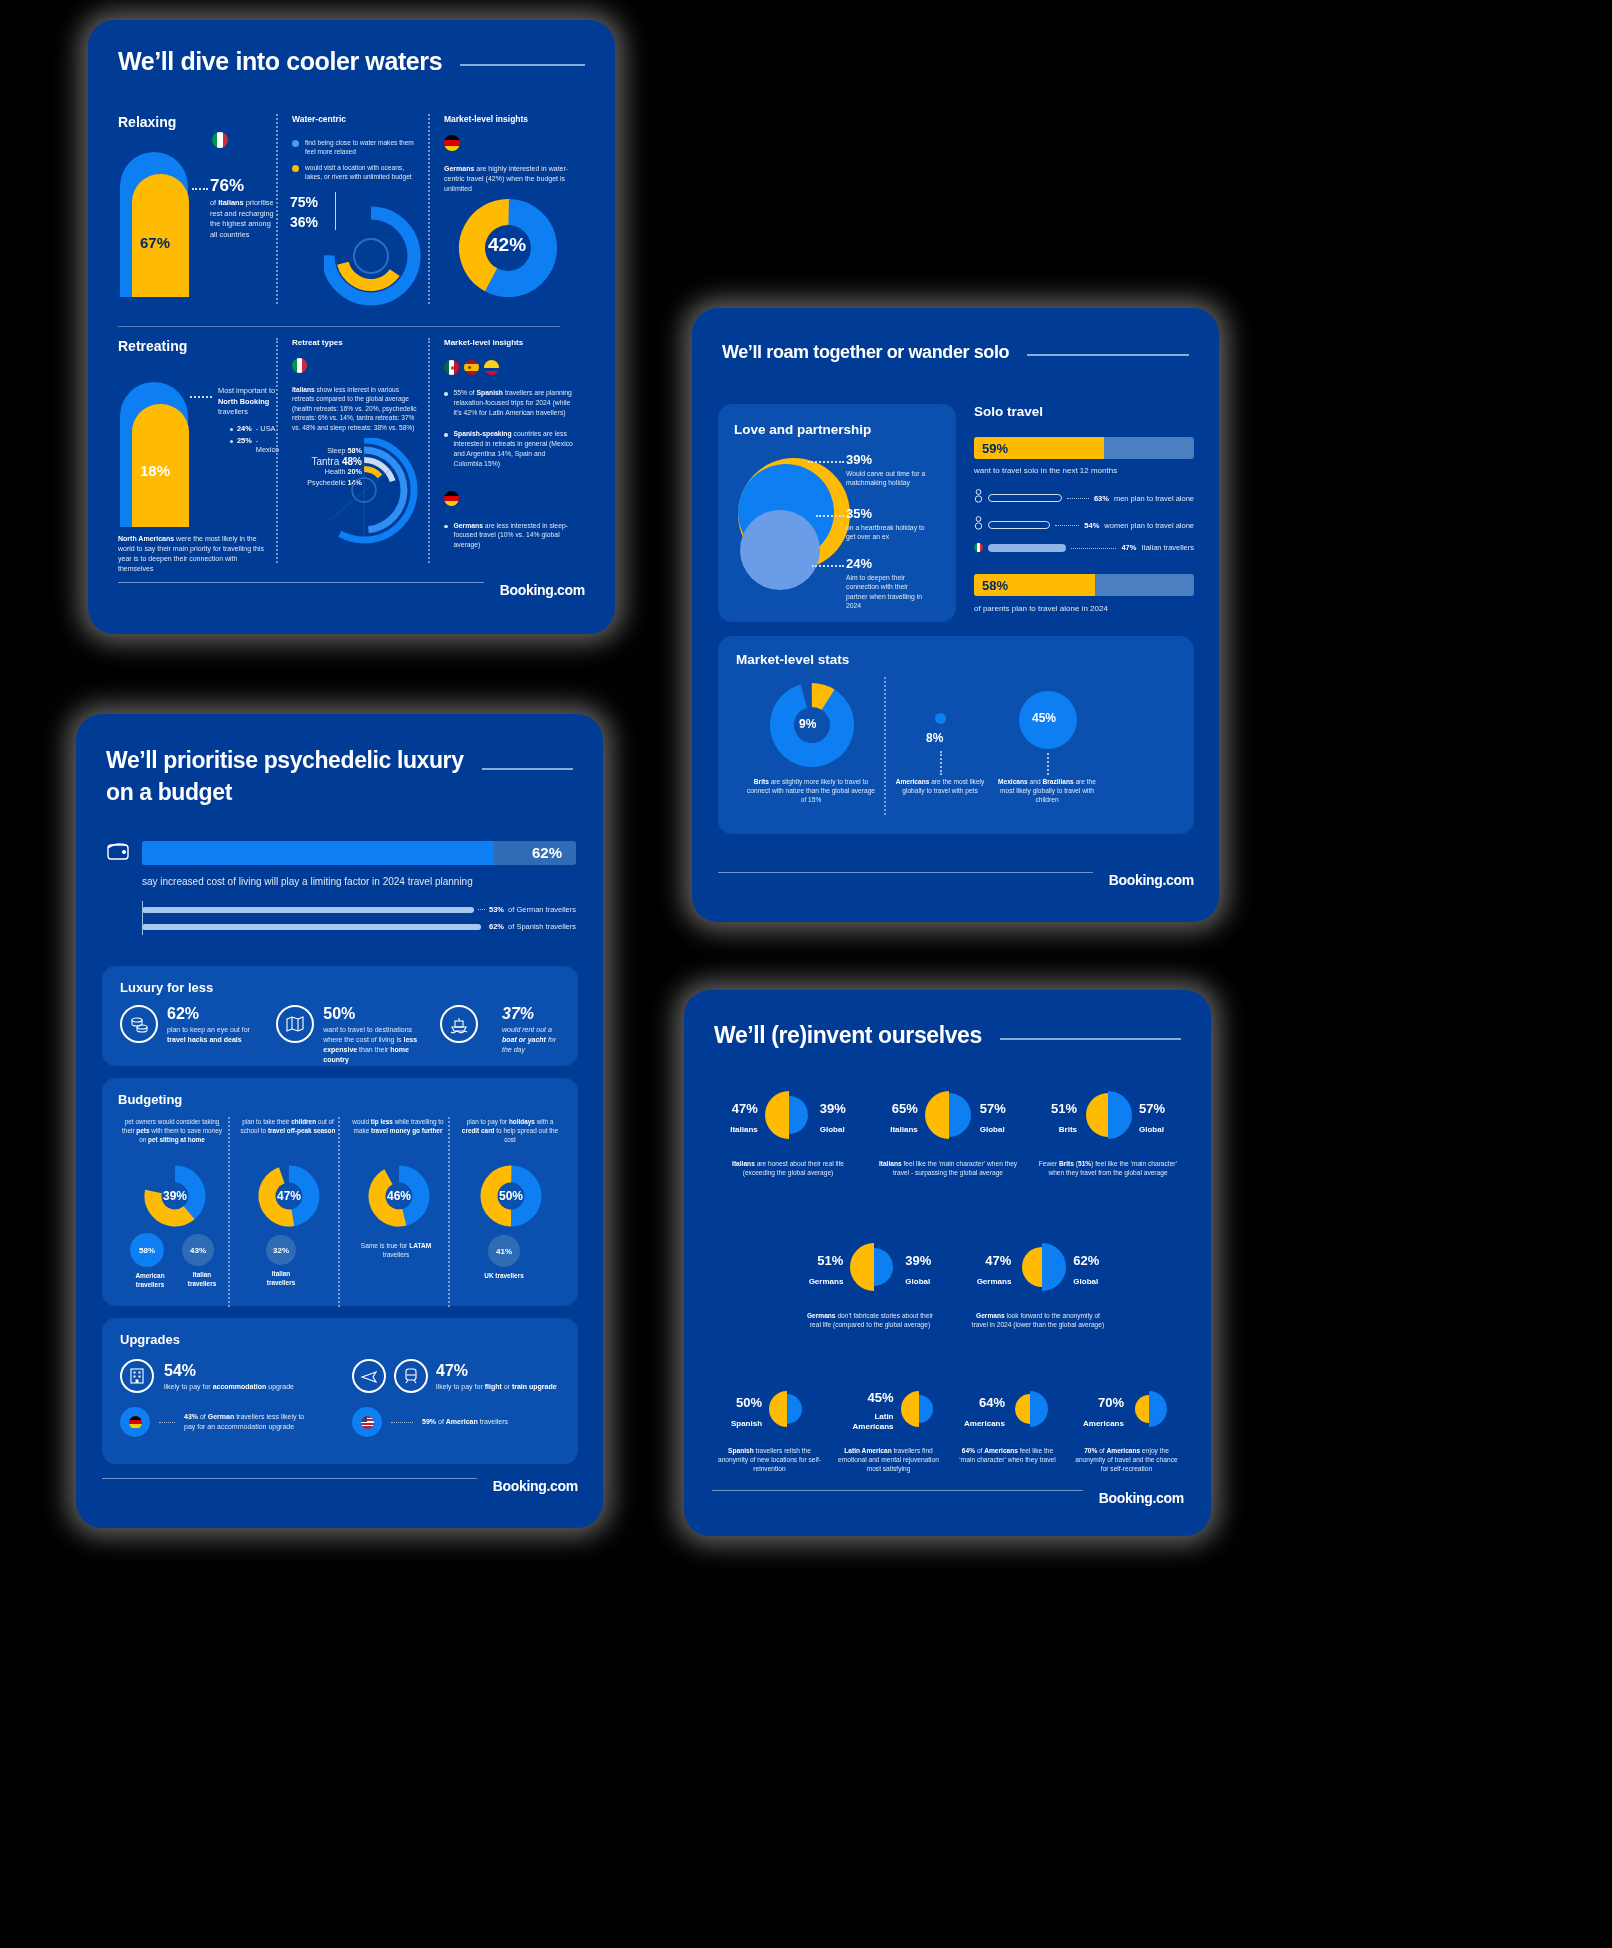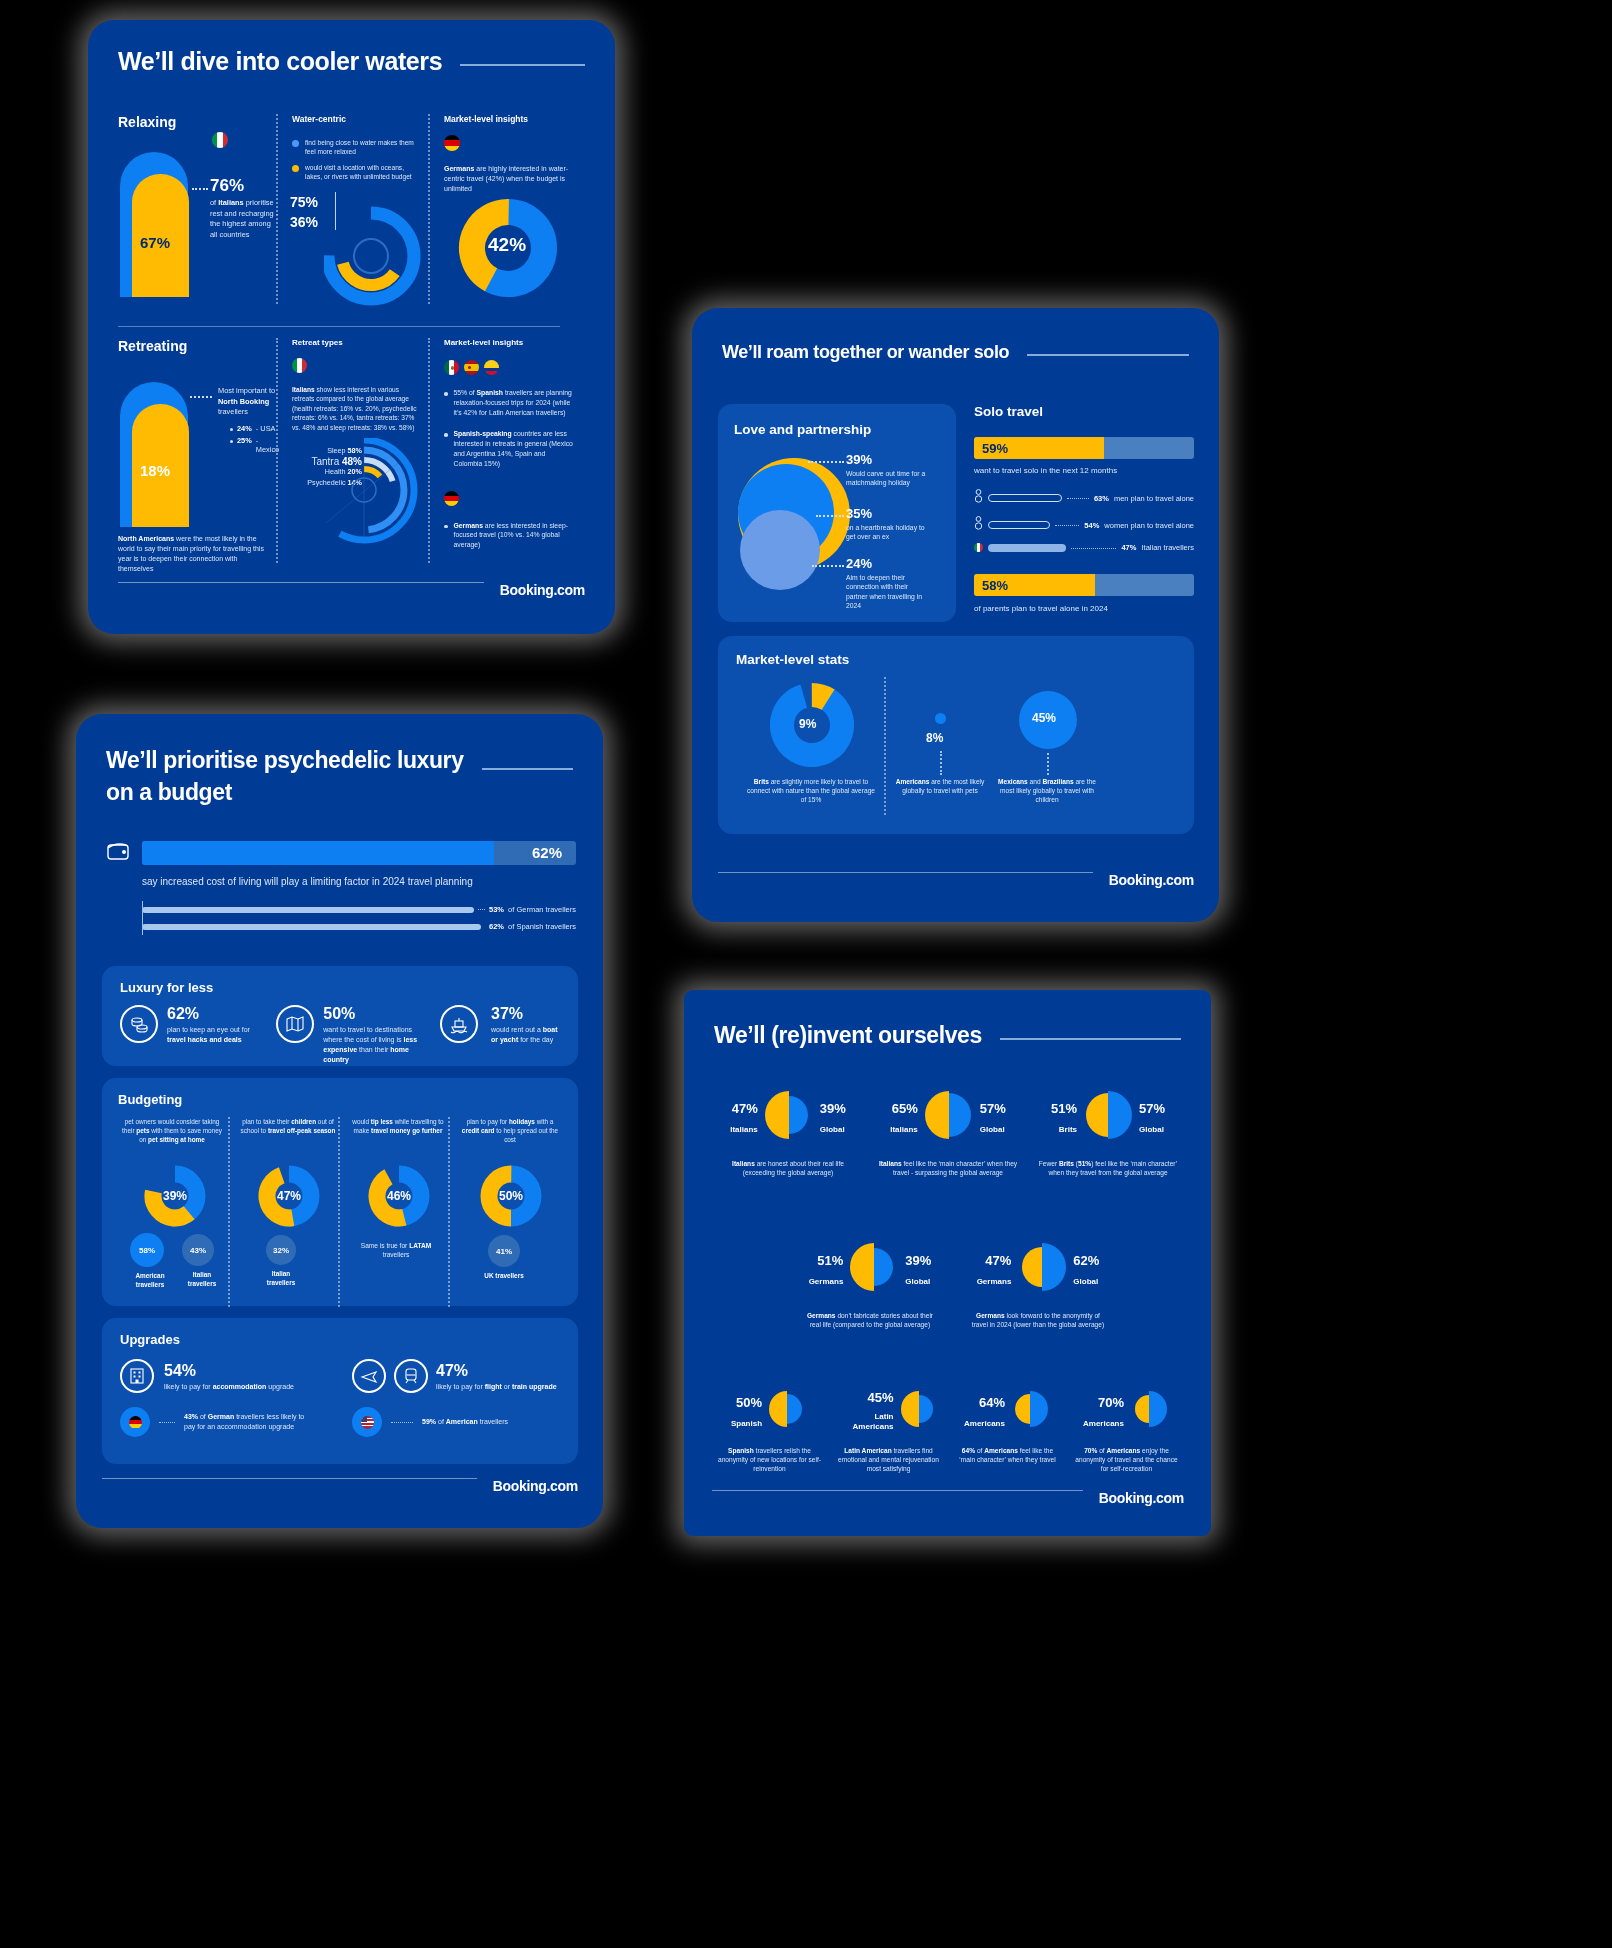--- a/index.html
+++ b/index.html
@@ -438,21 +438,21 @@
           <svg width="20" height="20" viewBox="0 0 20 20">
             <path d="M2 5l5-2 6 2 5-2v12l-5 2-6-2-5 2z" fill="none" stroke="#fff" stroke-width="1.1"></path>
             <path d="M7 3v12M13 5v12" fill="none" stroke="#fff" stroke-width="1.1"></path>
           </svg>
         </span>
         <span>
           <span class="pct-big" style="font-size:16px; display:block;">50%</span>
           <span class="small" style="font-size:7px; line-height:10px; display:block; margin-top:2px;">want to travel to destinations where the cost of living is <b>less expensive</b> than their <b>home country</b></span>
         </span>
       </div>
-      <div style="display:flex; gap:13px; width:130px;">
+      <div style="display:flex; gap:24px; width:130px;font-style:italic;">
         <span class="ico-circle" style="width:38px;height:38px;flex:none;">
           <svg width="20" height="20" viewBox="0 0 20 20">
             <path d="M3 13h14l-2 4H5z" fill="none" stroke="#fff" stroke-width="1.1"></path>
             <rect x="6" y="7" width="8" height="6" fill="none" stroke="#fff" stroke-width="1.1"></rect>
             <path d="M10 4v3M2 18q2 1.5 4 0t4 0 4 0 4 0" fill="none" stroke="#fff" stroke-width="1.1"></path>
           </svg>
         </span>
         <span>
           <span class="pct-big" style="font-size:16px; display:block;">37%</span>
           <span class="small" style="font-size:7px; line-height:10px; display:block; margin-top:2px;">would rent out a <b>boat or yacht</b> for the day</span>
@@ -612,21 +612,21 @@
       </div>
     </div>
   </div>
 
   <div class="foot-row" style="position:absolute; left:26px; bottom:34px; width:476px;">
     <div class="foot-rule"></div>
     <div class="brand" style="font-size:14px;">Booking.com</div>
   </div>
 </div>
 
-<div class="card" style="left:684px; top:990px; width:527px; height:546px;border-radius:9px;">
+<div class="card" style="left:684px; top:990px; width:527px; height:546px;">
 
   <div class="title-row" style="margin:30px 30px 0 30px;">
     <div class="card-title" style="font-size:23px; line-height:30px;">We’ll (re)invent ourselves</div>
     <div class="title-rule"></div>
   </div>
 
   <div style="position:absolute; left:28px; top:98px; width:472px; display:flex; gap:8px;">
 
     <div style="width:152px; text-align:center; position:relative;">
       <div style="display:flex; align-items:center; justify-content:center; gap:4px;">

